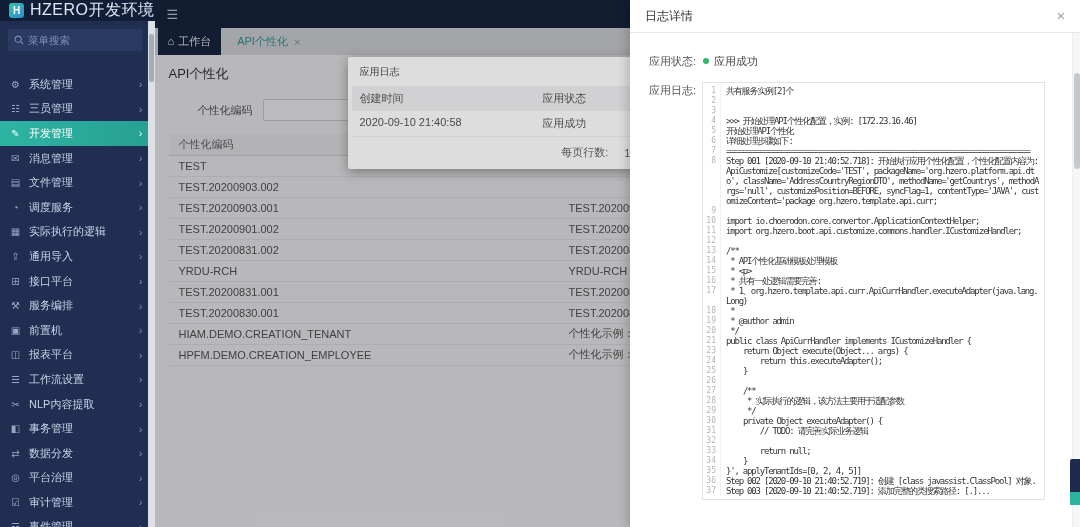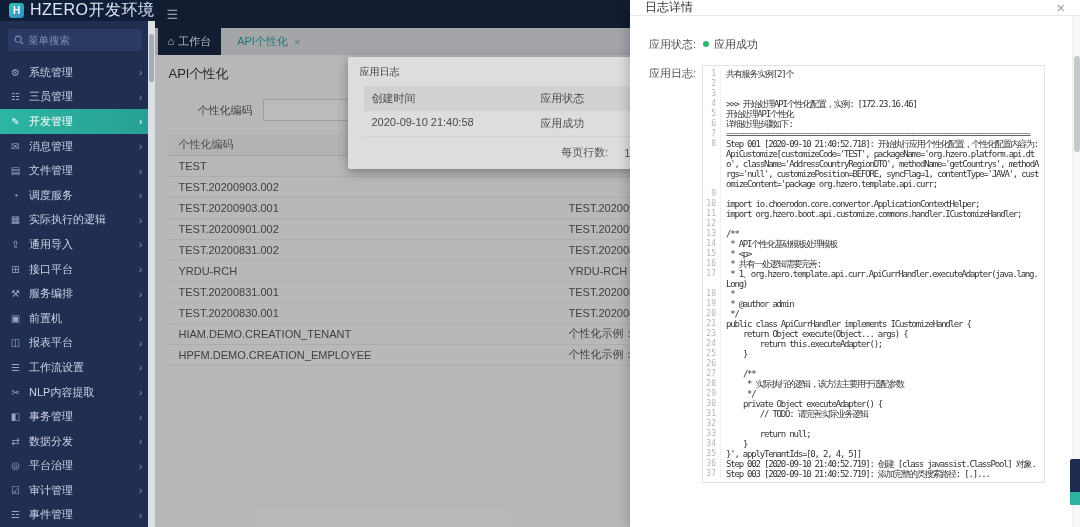--- a/index.html
+++ b/index.html
@@ -7,21 +7,21 @@
   body { position:relative; font-family:"Liberation Sans","DejaVu Sans",sans-serif; background:#fff; }
   .app { display:flex; width:1080px; height:527px; }
 
   
   .left { flex:0 0 125px; display:flex; flex-direction:column; }
   .logo-bar { height:28px; background:#101e38; display:flex; align-items:center; gap:6px; padding-left:9px; }
   .logo { width:15px; height:15px; border-radius:3px; background:linear-gradient(135deg,#35c3ae,#2e8bd0);
           color:#fff; font-size:10px; font-weight:bold; display:flex; align-items:center; justify-content:center; }
   .app-title { color:#dfe6f2; font-size:16px; letter-spacing:.5px; white-space:nowrap; }
   .sidebar { flex:1; background:#202e52; position:relative; padding-top:5px; }
-  .search-box { margin:3px 13px 9px 8px; height:22px; background:#2b3a63; border-radius:2px;
+  .search-box { margin:3px 13px 21px 8px; height:22px; background:#2b3a63; border-radius:2px;
                 display:flex; align-items:center; gap:4px; padding:0 6px; }
   .search-box svg { flex:0 0 auto; }
   .search-input { background:transparent; border:none; outline:none; color:#9dabc8; font-size:10.5px; width:100%; }
   .search-input::placeholder { color:#7f90b2; }
   .menu-item { height:24.6px; display:flex; align-items:center; padding:0 12px 0 9px; color:#c9d3e6;
                font-size:11px; cursor:pointer; }
   .mi-icon { width:13px; font-size:10px; color:#98a6c6; margin-right:7px; text-align:center; flex:0 0 13px; }
   .mi-label { flex:1; white-space:nowrap; overflow:hidden; }
   .mi-arrow { color:#7f90b2; font-size:11px; }
   .menu-item.active { background:linear-gradient(90deg,#2db5a2,#279f93); color:#fff; }
@@ -52,34 +52,34 @@
   .col-code { width:390px; } .col-name { width:170px; }
 
   .backdrop { position:absolute; inset:0; }
   .b1 { background:rgba(15,15,20,.16); z-index:5; }
   .b2 { background:rgba(15,15,20,.14); z-index:7; }
 
   
   .modal { position:absolute; left:193px; top:57px; width:323px; background:#fff; border-radius:2px;
            box-shadow:0 3px 12px rgba(0,0,0,.35); z-index:6; }
   .modal-title { padding:8px 12px 7px; font-size:10px; color:#444; }
-  .modal-table { margin:0 16px; font-size:11px; color:#555; }
+  .modal-table { margin:0 4px; font-size:11px; color:#555; }
   .mt-row { display:flex; }
   .mt-h { background:#f2f2f3; }
   .mt-b { border-bottom:1px solid #f0f0f0; }
   .mt-c { padding:5px 8px; white-space:nowrap; overflow:hidden; }
   .mt-c.time { flex:0 0 58%; } .mt-c.status { flex:1; }
   .modal-pagination { display:flex; justify-content:flex-end; align-items:center; gap:16px;
                       padding:8px 14px 9px; font-size:11px; color:#666; }
   .caret { font-size:8px; color:#999; }
 
   
   .drawer { flex:0 0 450px; background:#fff; position:relative; z-index:20;
             box-shadow:-3px 0 10px rgba(0,0,0,.18); display:flex; flex-direction:column; }
-  .drawer-header { height:16px; border-bottom:1px solid #e8e8e8; display:flex; align-items:center;
+  .drawer-header { height:33px; border-bottom:1px solid #e8e8e8; display:flex; align-items:center;
                    justify-content:space-between; padding:0 15px; font-size:12px; color:#333; }
   .drawer-close { color:#999; font-size:14px; cursor:pointer; line-height:1; }
   .drawer-body { flex:1; position:relative; padding-top:20px; overflow:hidden; }
   .d-row { display:flex; margin-bottom:13px; }
   .d-label { flex:0 0 66px; text-align:right; font-size:11px; color:#555; padding-top:1px; }
   .status-wrap { display:flex; align-items:center; gap:5px; margin-left:7px; font-size:11px; color:#444; }
   .dot { width:6px; height:6px; border-radius:50%; background:#2fb56d; }
   .code-block { margin-left:6px; width:343px; border:1px solid #e3e3e3; background:#fff; padding:3px 4px 3px 0; }
   .code-line { display:flex; font-family:"DejaVu Sans Mono","Liberation Mono",monospace; }
   .ln { flex:0 0 18px; text-align:right; padding-right:4px; margin-right:5px; border-right:1px solid #f0f0f0;

